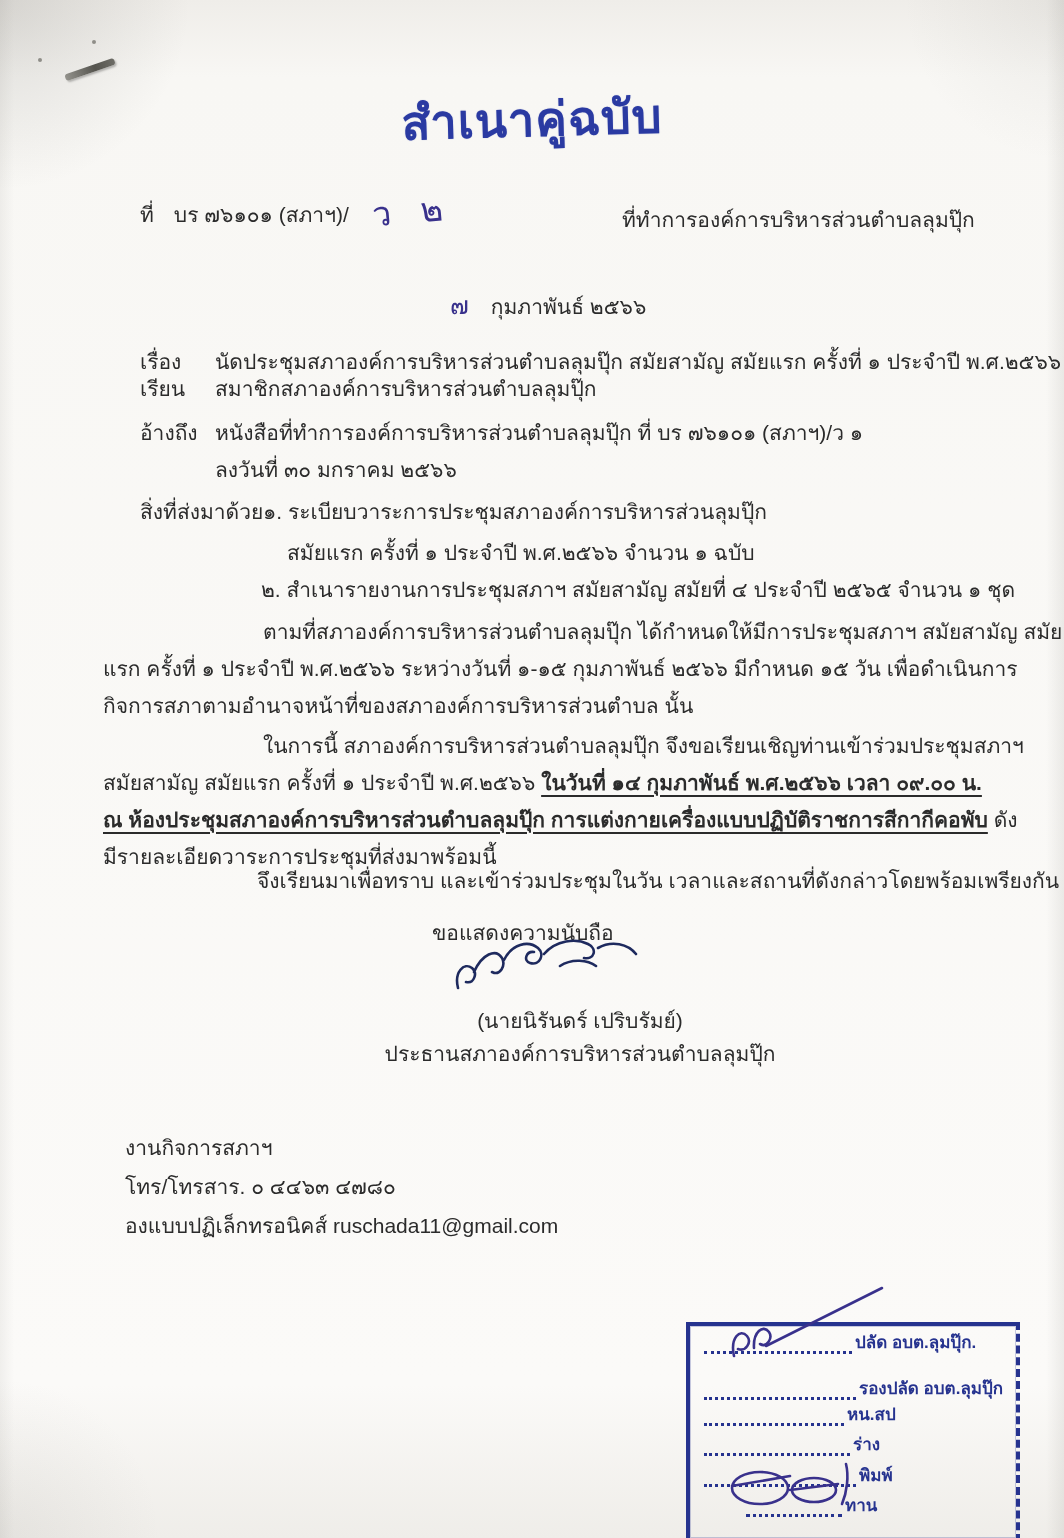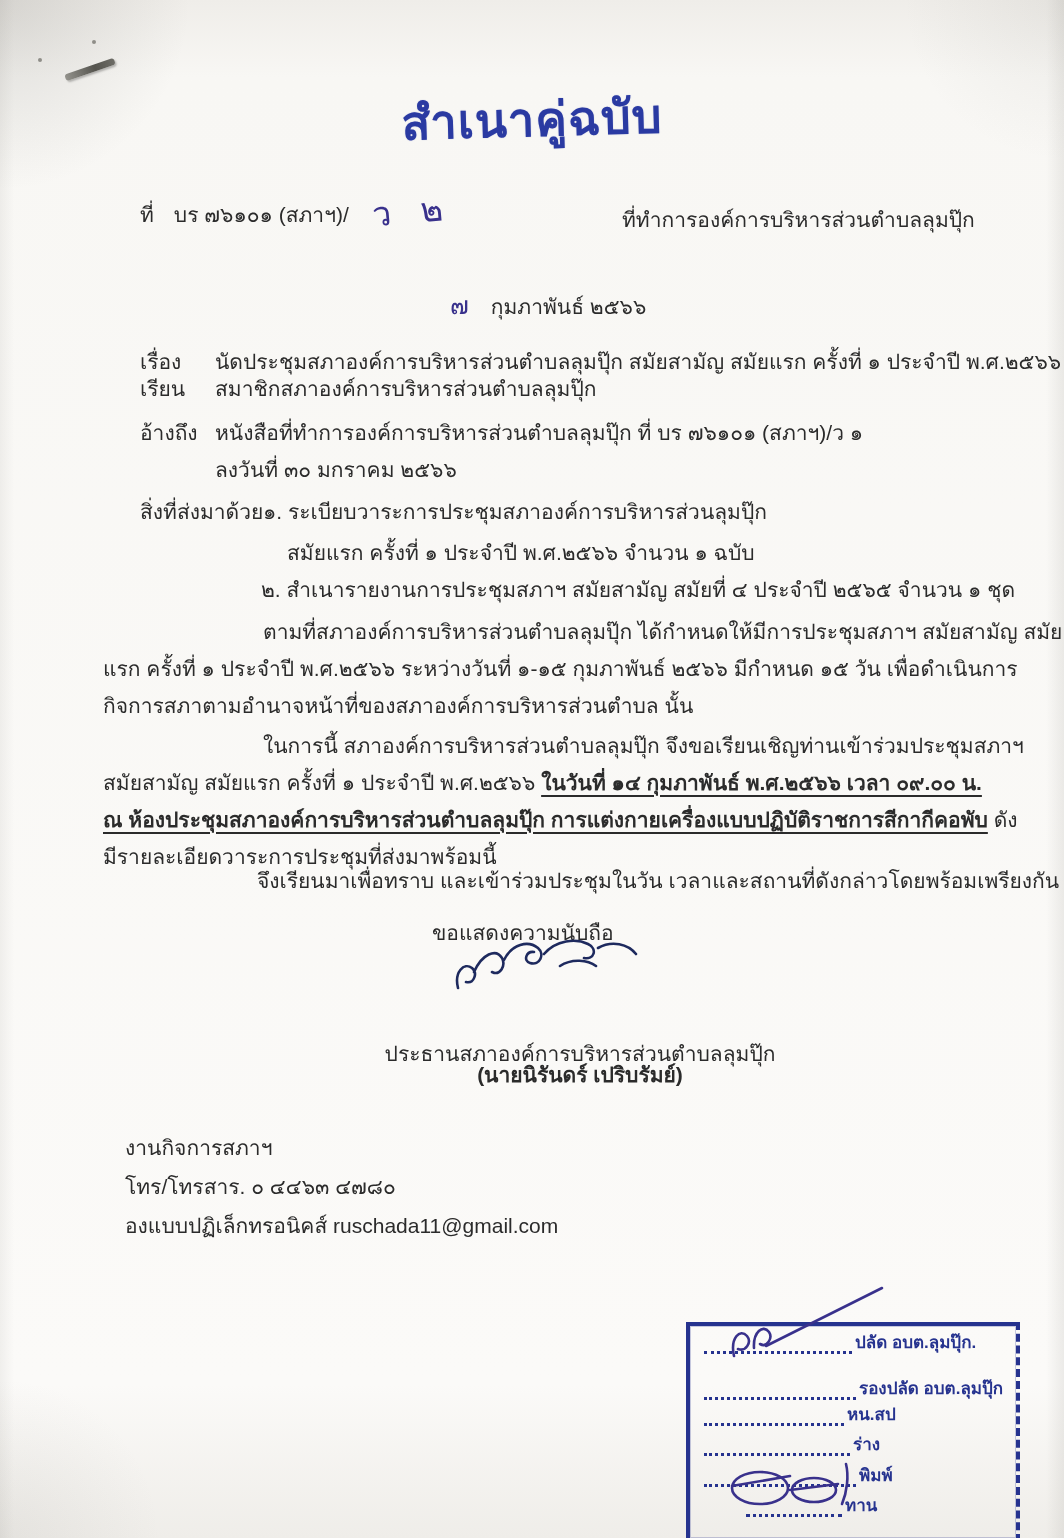--- a/index.html
+++ b/index.html
@@ -45,21 +45,21 @@
   
   .para { left:103px; width:880px; line-height:37px; }
   .para div { white-space:nowrap; }
   .para1 { top:613px; }
   .para2 { top:727px; }
   .indent { padding-left:160px; }
   .ul { font-weight:700; text-decoration:underline; text-decoration-thickness:1.5px; text-underline-offset:5px; }
   .closing { top:864px; left:257px; white-space:nowrap; }
   .salutation { top:916px; left:432px; white-space:nowrap; }
   .center-block { left:370px; width:420px; text-align:center; white-space:nowrap; }
-  .signer-name { top:1058px;font-weight:bold; }
+  .signer-name { top:1004px; }
   .signer-pos { top:1037px; }
   
   .footer { top:1128px; left:125px; line-height:39px; white-space:nowrap; }
   
   .stamp-box {
     top:1322px; left:686px; width:326px; height:212px;
     border:4px solid var(--stamp-box,#26338f);
     border-right-style:dashed; box-shadow:inset 0 0 0 1px rgba(38,51,143,.25);
   }
   .srow { position:absolute; left:14px; display:flex; align-items:flex-end; }

